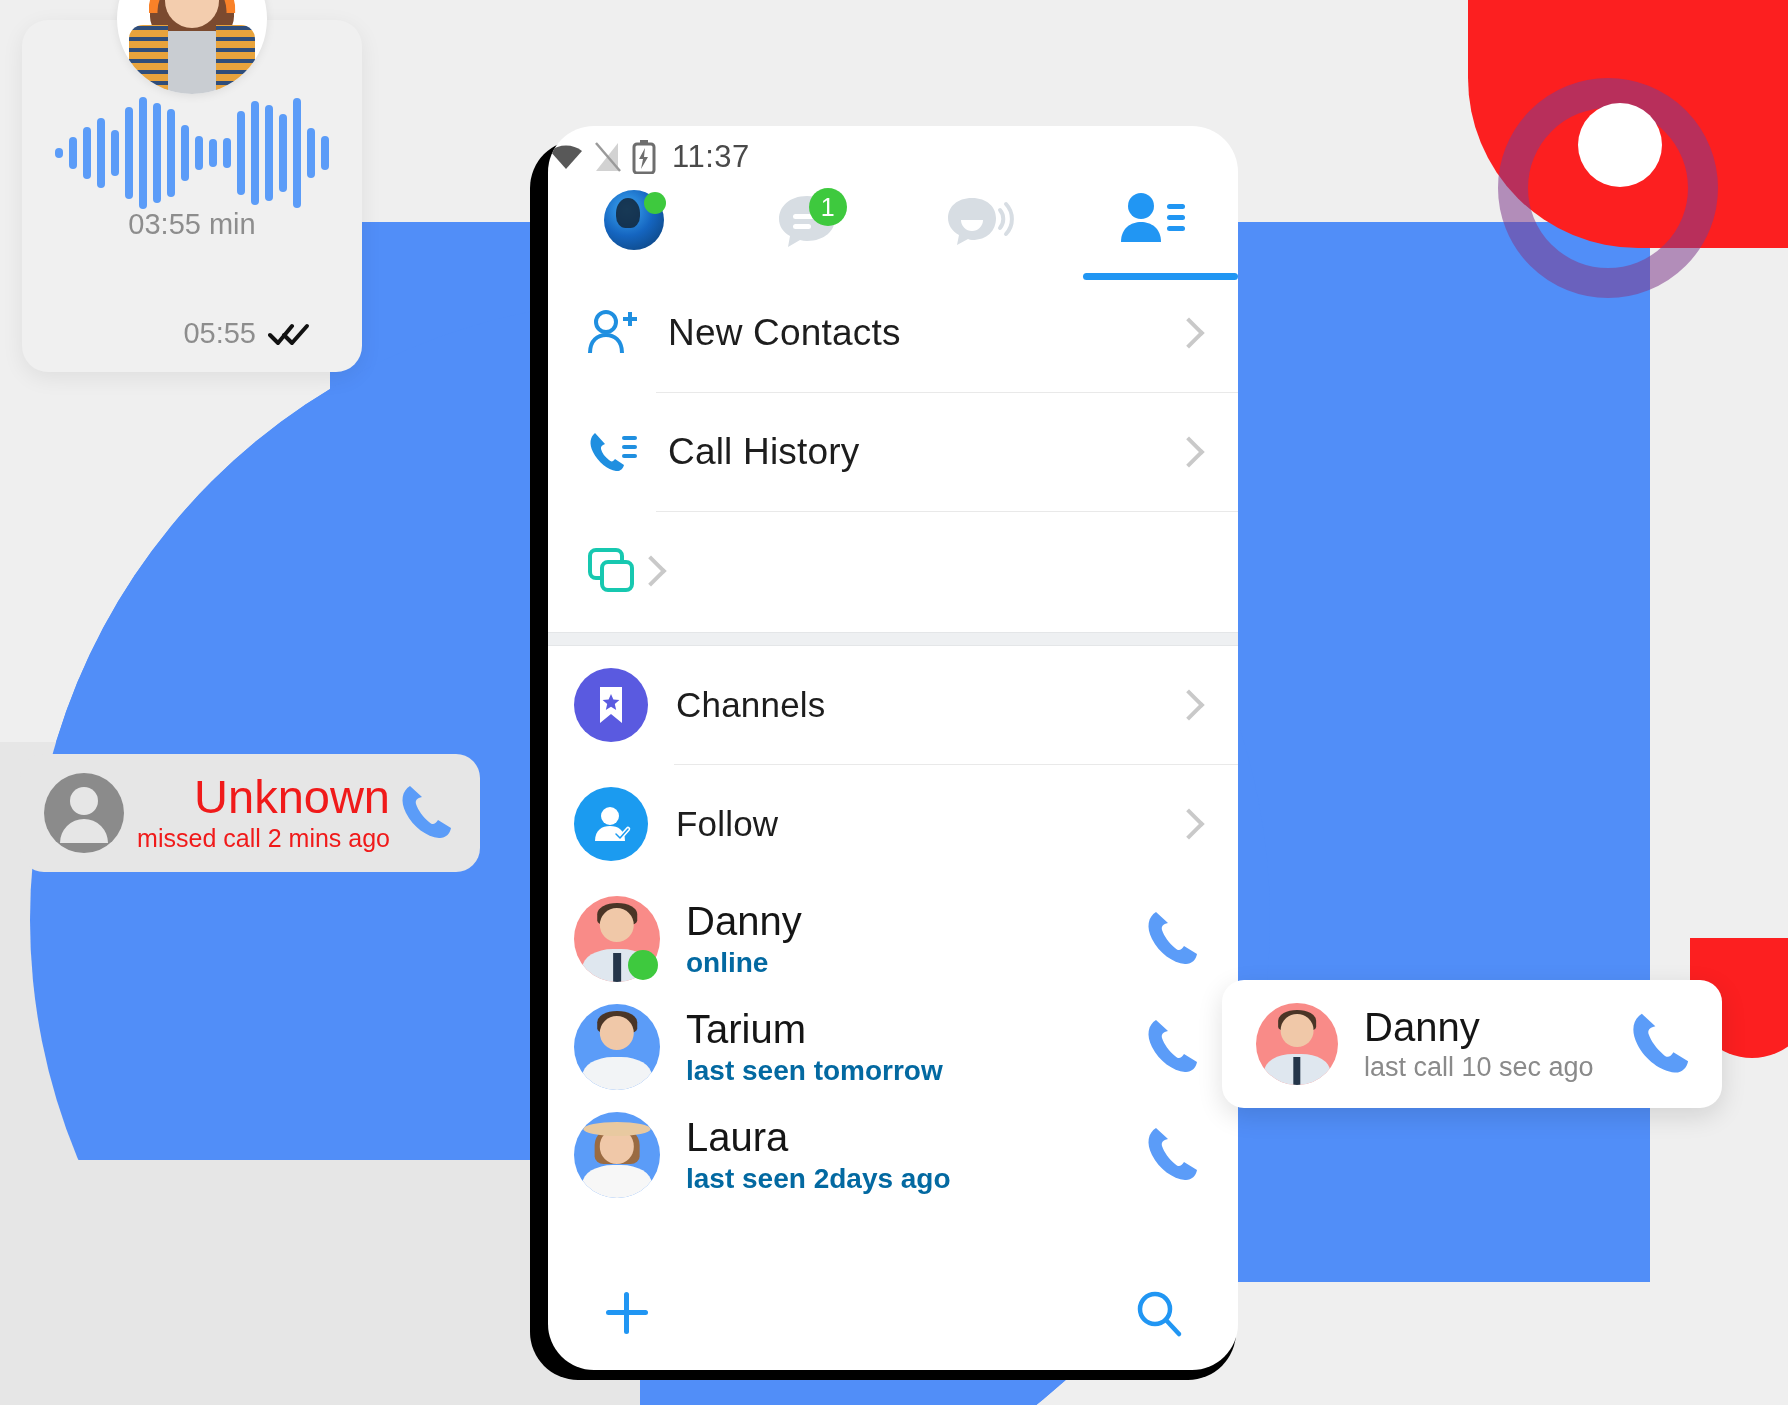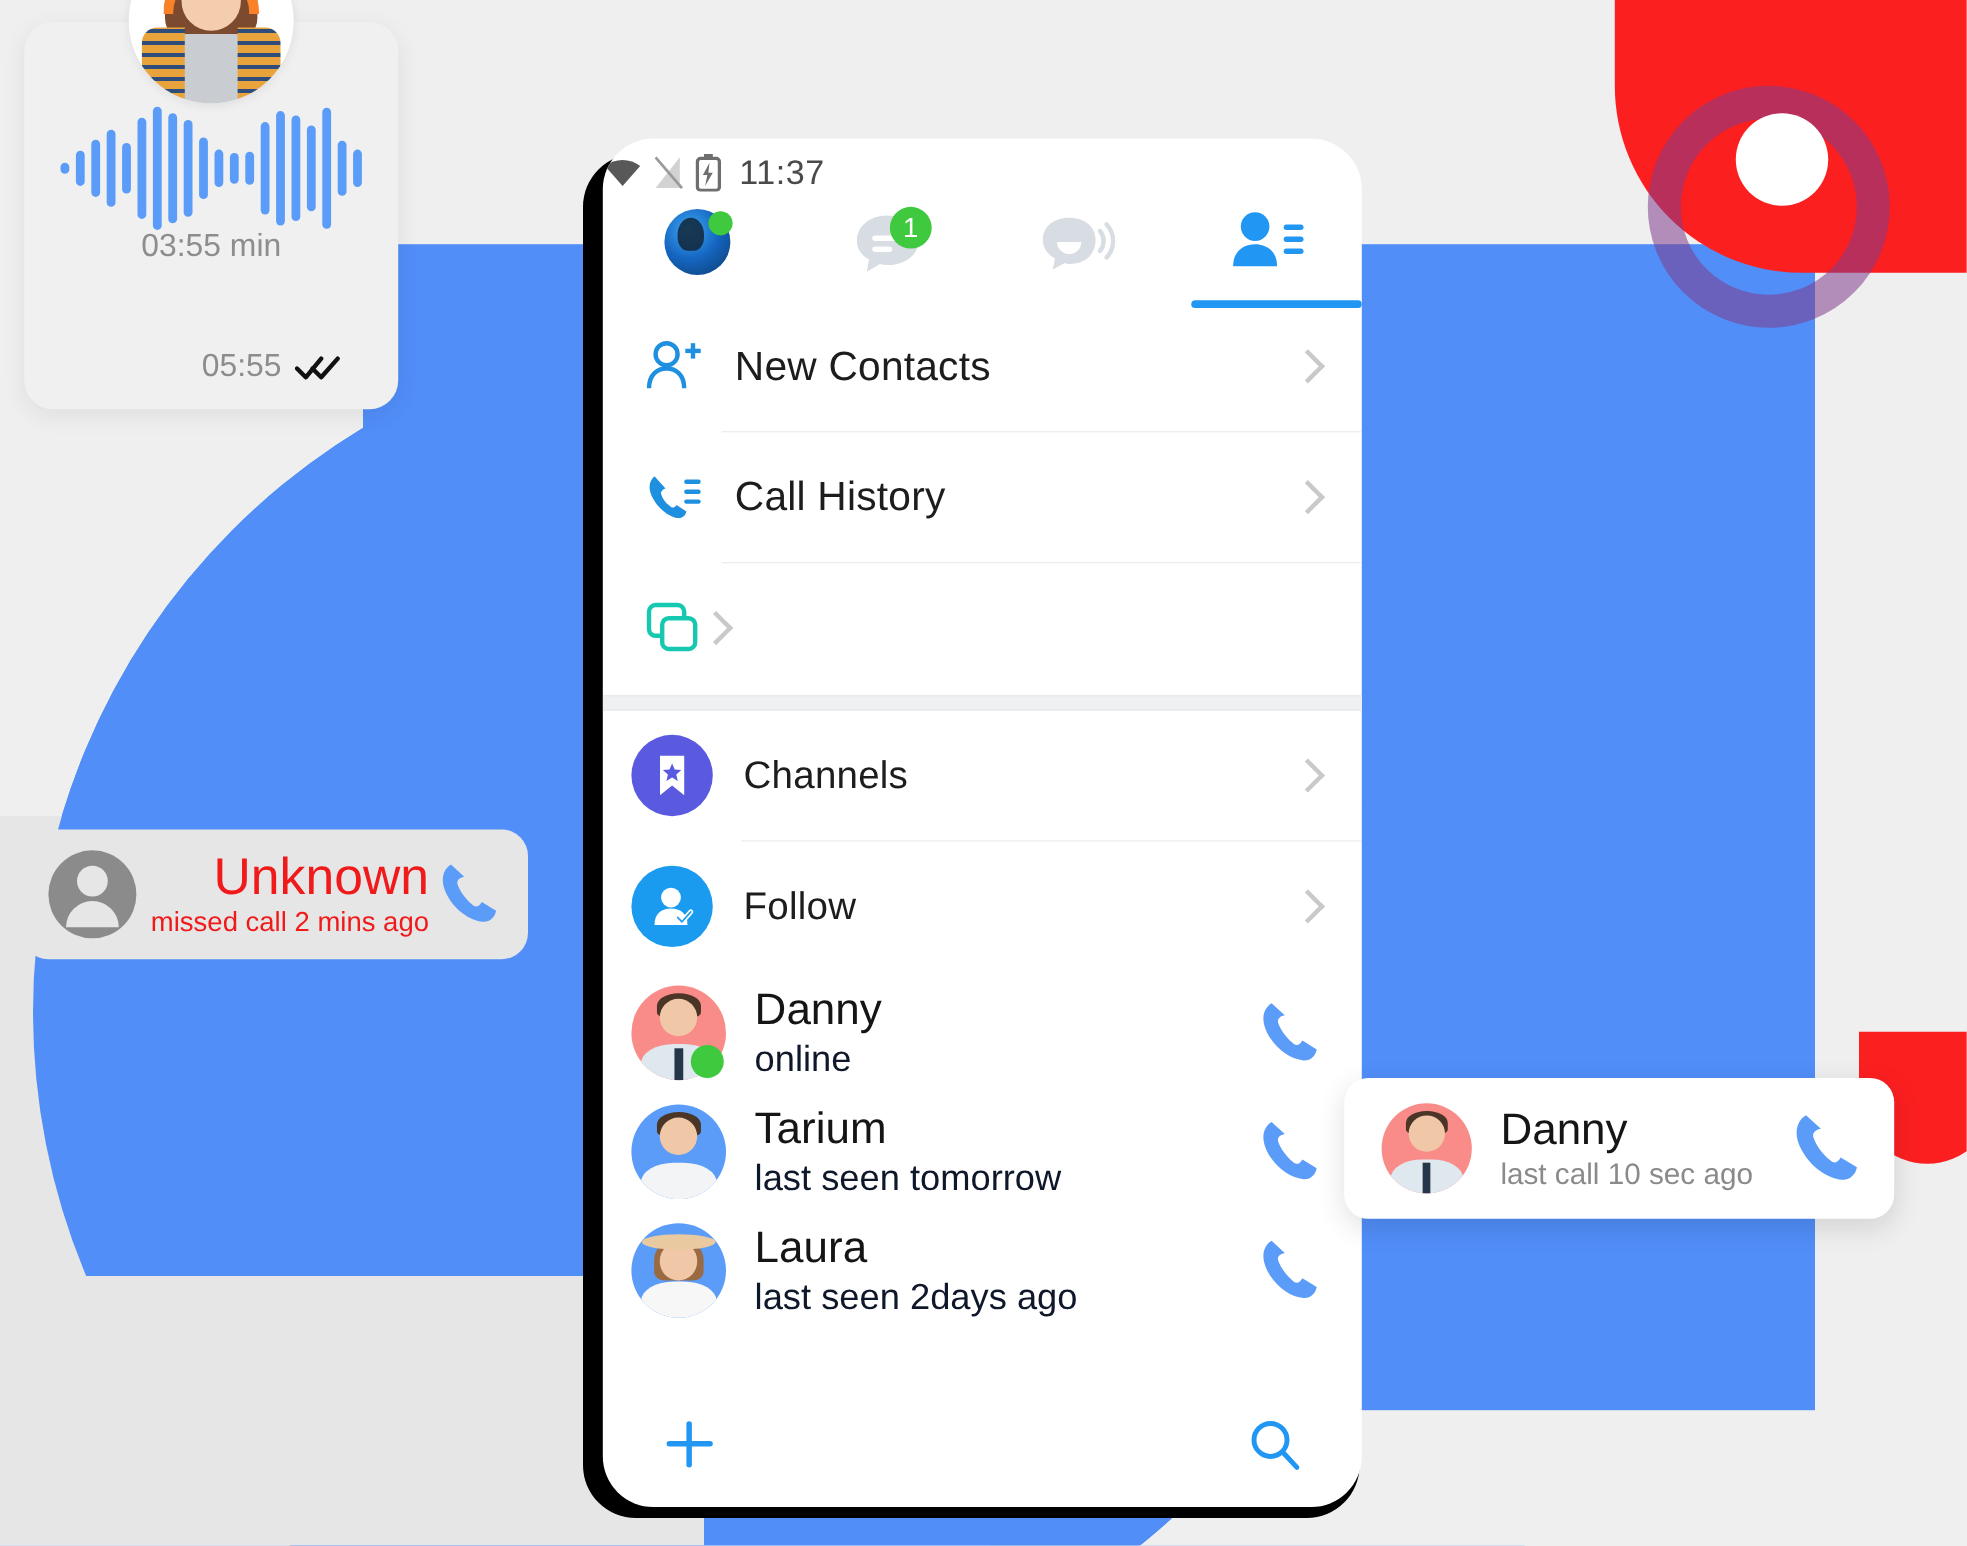--- a/index.html
+++ b/index.html
@@ -284,21 +284,21 @@
   .online-dot {
     position: absolute;
     right: 0px; bottom: 4px;
     width: 30px; height: 30px;
     border-radius: 50%;
     background: #3ec93e;
     z-index: 5;
   }
   .contact-text { flex: 1; margin-left: 26px; }
   .contact-name { font-size: 40px; color: #151515; line-height: 1.05; }
-  .contact-sub  { font-size: 33px; color: #0f172a; margin-top: 5px; }
+  .contact-sub  { font-size: 28px; color: #0369a1; margin-top: 5px; font-weight: bold; }
 
   
   .phone-bottom {
     margin-top: auto;
     height: 110px;
     display: flex;
     align-items: center;
     justify-content: space-between;
     padding: 0 54px;
   }

